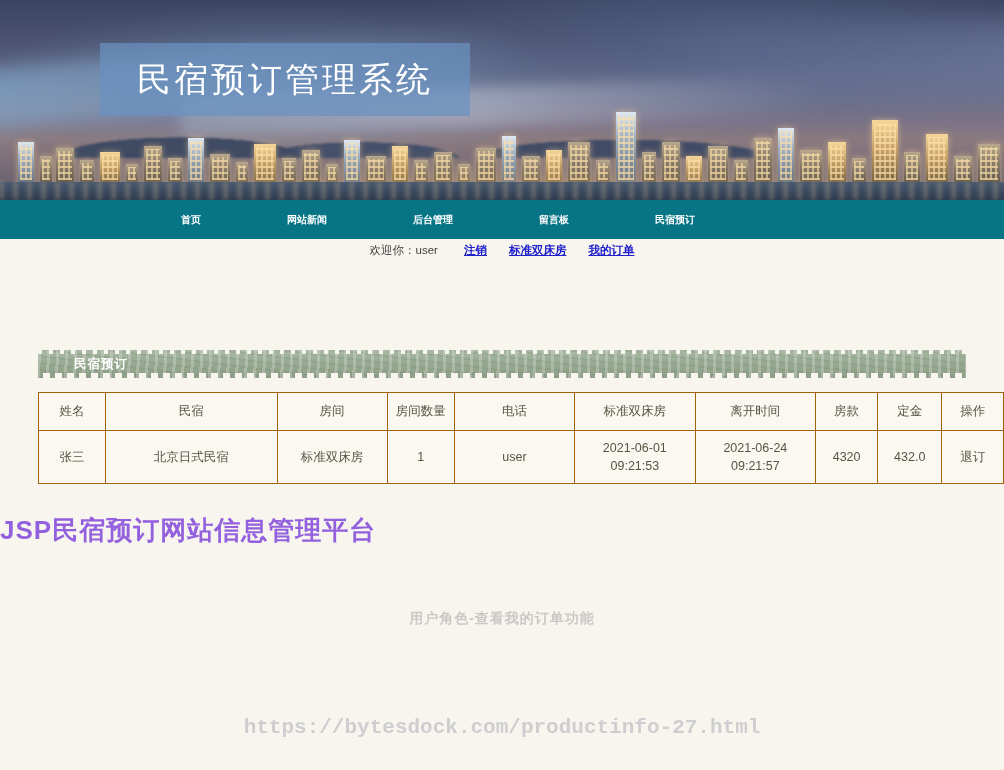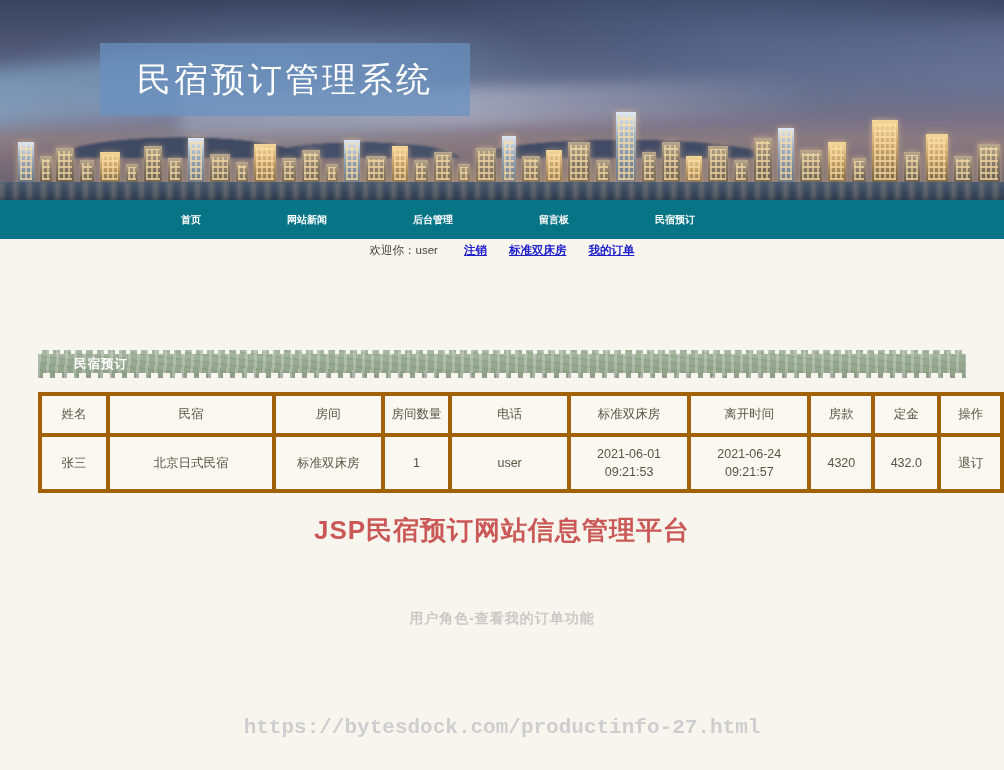--- a/index.html
+++ b/index.html
@@ -208,21 +208,21 @@
     letter-spacing: 1px;
   }
 
   table.order-table {
     position: absolute;
     left: 38px; top: 131px;
     border-collapse: collapse;
     background: #faf8f1;
   }
   table.order-table td, table.order-table th {
-    border: 4px solid #a16207;
+    border: 1px solid #a16207;
     color: #555544;
     font-size: 12.5px;
     font-weight: normal;
     text-align: center;
     vertical-align: middle;
     padding: 0 6px;
     background: #faf8f1;
   }
   table.order-table thead th { height: 37px; }
   table.order-table tbody td { height: 52px; line-height: 18px; }
@@ -235,24 +235,23 @@
     color: #bcbcbc;
     opacity: .72;
     font-weight: bold;
     white-space: nowrap;
     user-select: none;
     pointer-events: none;
     z-index: 1;
   }
   .wm-1 {
     left: 0; right: 0; top: 252px;
-    text-align: center;
     font-size: 26px;
     letter-spacing: 1px;
-    color: #b91c1c;
+    color: #6d28d9;
   }
   .wm-2 {
     left: 0; right: 0; top: 349px;
     text-align: center;
     font-size: 14px;
     letter-spacing: 1px;
     color: #b8b8b8;
     z-index: 3;
   }
   .wm-3 {

